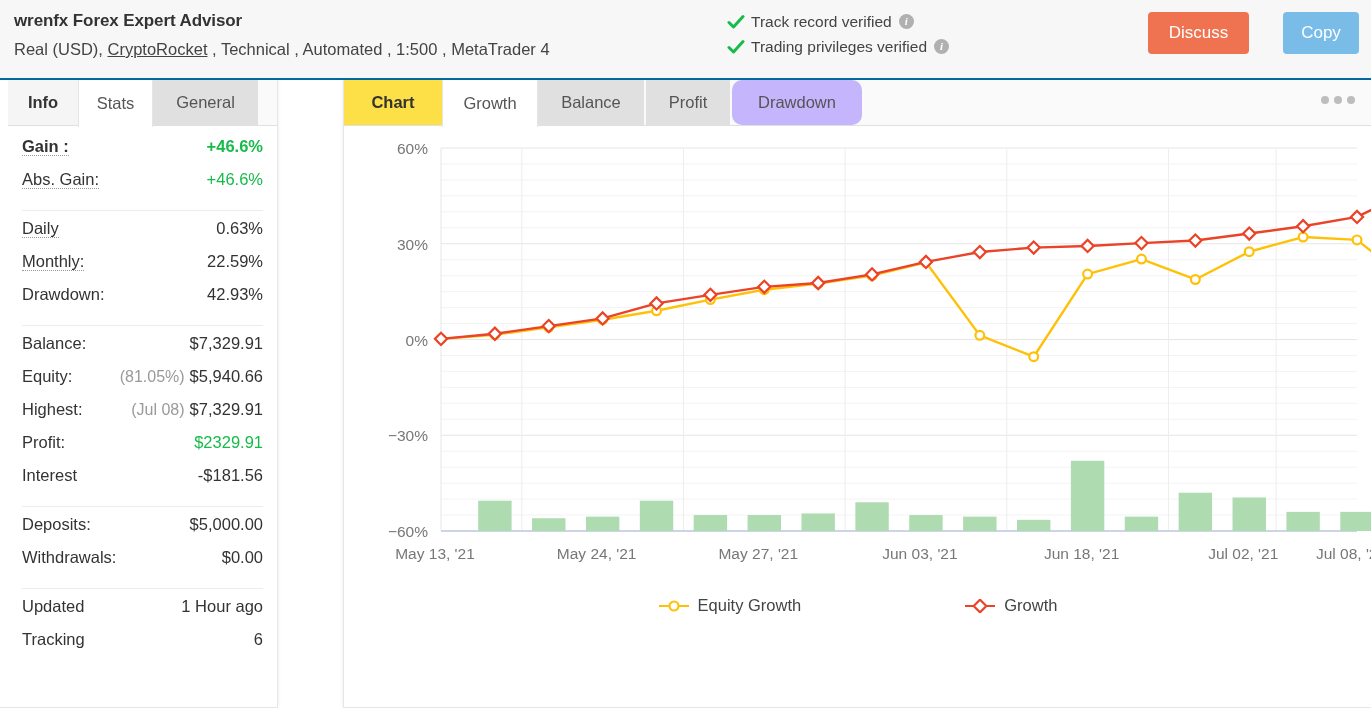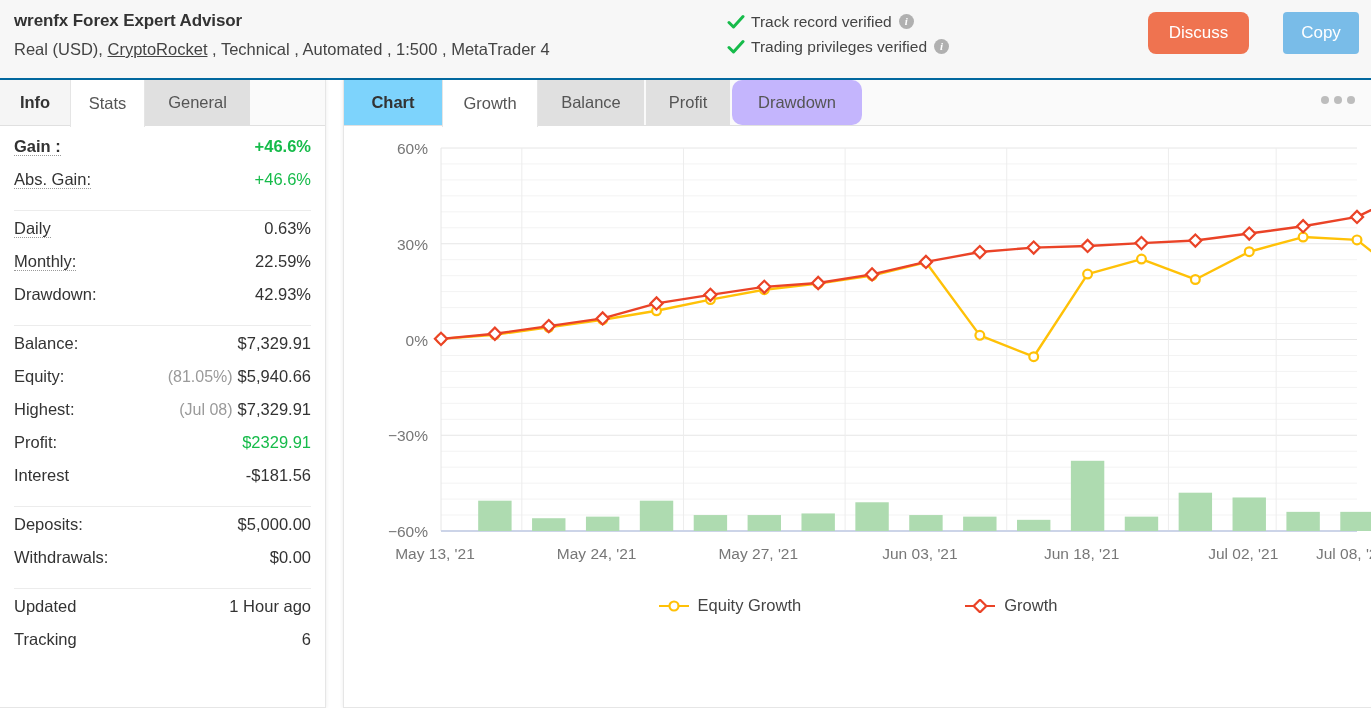--- a/index.html
+++ b/index.html
@@ -54,35 +54,36 @@
   }
 
   .hdr-btns { position: absolute; right: 12px; top: 12px; display: flex; gap: 10px; }
   .btn {
     border: none; border-radius: 4px;
     color: #fff; font-size: 17px;
     font-family: "Liberation Sans", sans-serif;
     padding: 0 16px; height: 42px; min-width: 76px;
     cursor: pointer;
   }
-  .btn-discuss { background: #ef7350; width: 101px; border-radius: 8px; }
+  .btn-discuss { background: #ef7350; width: 101px; }
   .btn-copy { background: #79bce8; width: 76px; margin-left: 24px; }
 
   
   .body-wrap { position: relative; height: 628px; }
 
   
   .left-panel {
     position: absolute; left: 0; top: 0;
-    width: 326px; height: 628px;
+    width: 278px; height: 628px;
     background: #fff;
     border-right: 1px solid #e6e6e6;
     border-bottom: 1px solid #e6e6e6;
     box-shadow: 1px 0 3px rgba(0,0,0,0.05);
     overflow: hidden;
+    padding-left: 8px;
   }
   .tabbar {
     display: flex; height: 46px;
     background: #fafafa;
     border-bottom: 1px solid #e0e0e0;
   }
   .tab {
     display: flex; align-items: center; justify-content: center;
     font-size: 16.5px; color: #666;
     cursor: pointer; position: relative;
@@ -123,21 +124,21 @@
     display: flex; height: 46px;
     background: #fafafa;
     border-bottom: 1px solid #e0e0e0;
     position: relative;
   }
   .ctab {
     display: flex; align-items: center; justify-content: center;
     font-size: 16.5px; color: #555;
     cursor: pointer;
   }
-  .ctab.c-chart { width: 98px; background: #7dd3fc; color: #333; font-weight: bold; }
+  .ctab.c-chart { width: 98px; background: #fde047; color: #333; font-weight: bold; }
   .ctab.c-growth { width: 96px; background: #ffffff;
                    border-left: 1px solid #e5e5e5; border-right: 1px solid #e5e5e5;
                    margin-bottom: -1px; height: 47px; }
   .ctab.c-balance { width: 106px; background: #e0e0e0; }
   .ctab.c-profit { width: 84px; background: #e0e0e0; margin-left: 2px; }
   .ctab.c-drawdown { width: 130px; background: #c4b5fd; margin-left: 2px; border-radius: 10px; }
   .ctabbar .tab-fill { flex: 1; background: #fafafa; }
   .dots {
     position: absolute; right: 16px; top: 16px;
     display: flex; gap: 5px; cursor: pointer;

